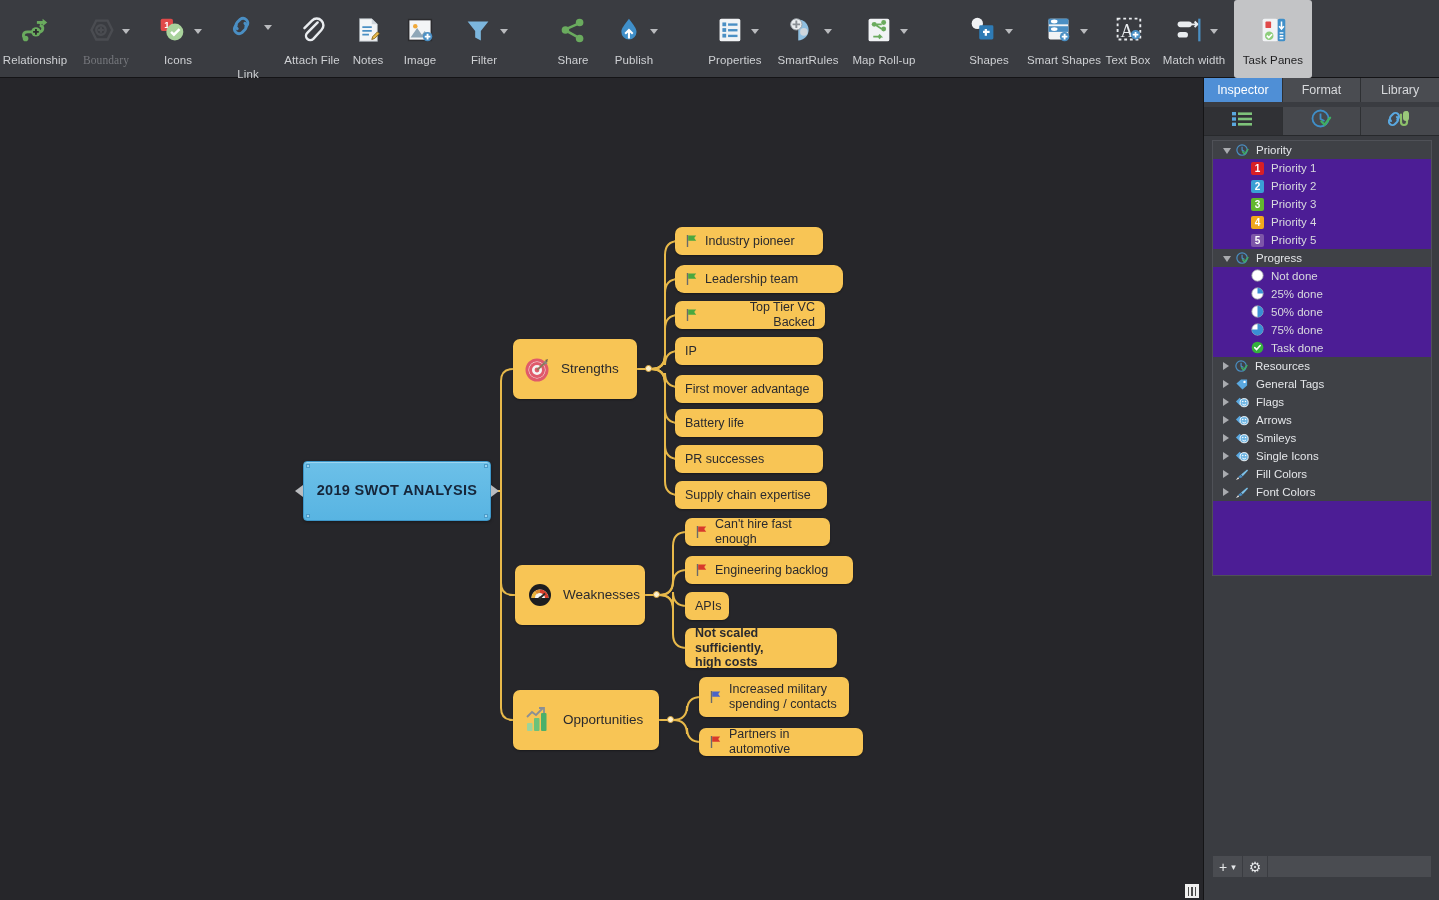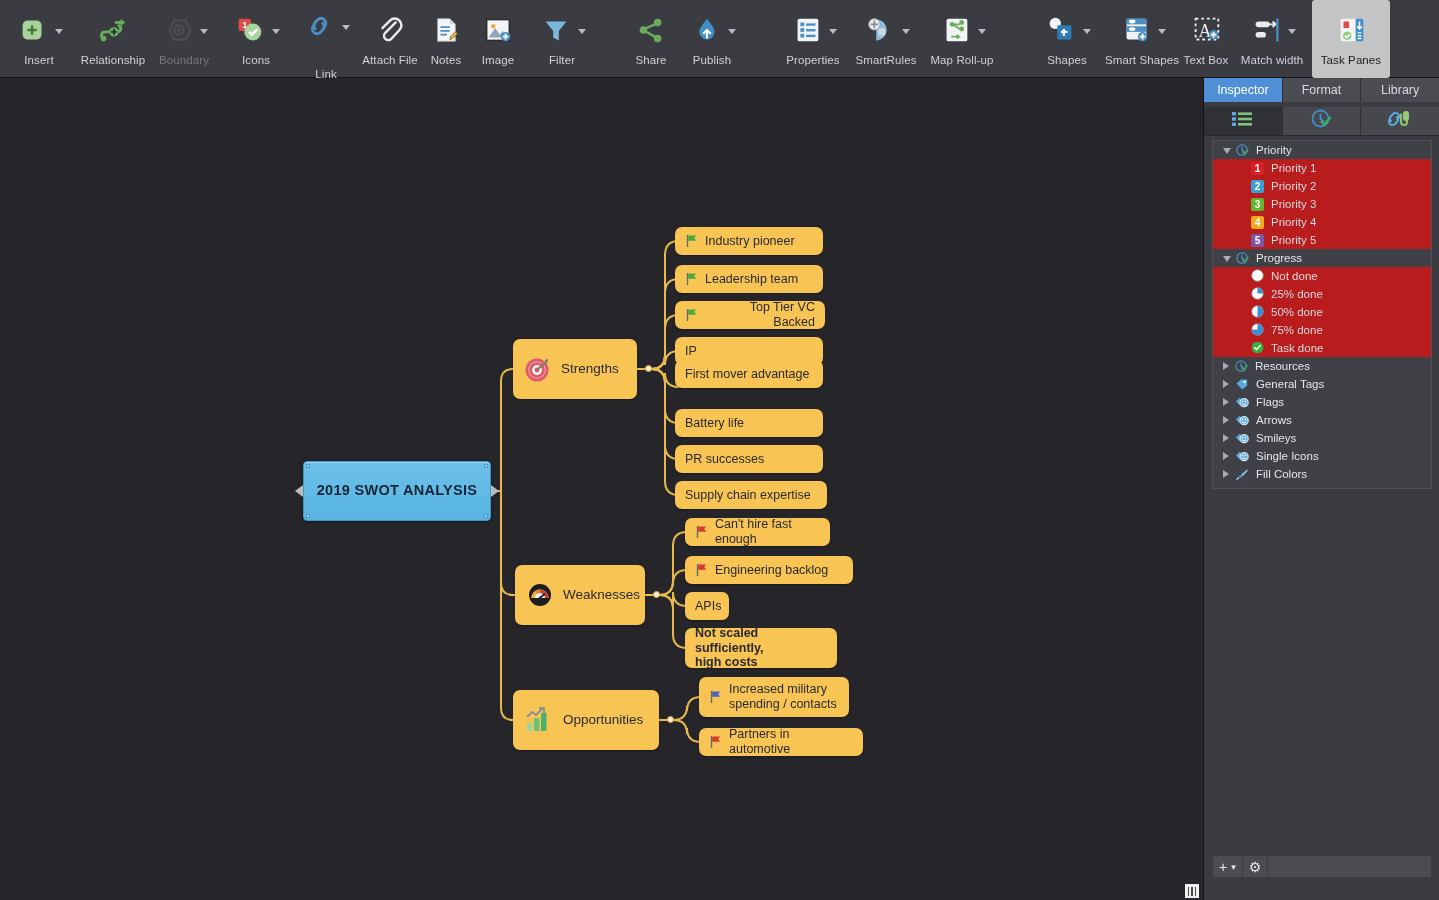--- a/index.html
+++ b/index.html
@@ -116,22 +116,22 @@
   }
   .icon-tab {
     flex: 1; display: flex; align-items: center; justify-content: center;
     border-right: 1px solid #2e3033; background: #46484d;
   }
   .icon-tab:last-child { border-right: none; }
   .icon-tab.active { background: #303135; }
 
   #tree {
     position: absolute; top: 62px; left: 8px;
-    width: 220px; height: 349px;
-    background: #b91c1c; border: 1px solid #4f5157;
+    width: 220px; height: 436px;
+    background: #4c1d95; border: 1px solid #4f5157;
     overflow: hidden;
   }
   .tr-group {
     height: 18px; display: flex; align-items: center;
     background: #3f4146; color: #e4e6e9; font-size: 11.5px;
     padding-left: 10px;
   }
   .tr-row {
     height: 18px; display: flex; align-items: center;
     color: #d8dade; font-size: 11.5px; padding-left: 38px;
@@ -170,49 +170,37 @@
     position: absolute; left: 1185px; top: 884px;
     width: 14px; height: 14px; background: #f0f0f0;
     display: flex; align-items: center; justify-content: center; gap: 2px;
   }
   #grip i { width: 1.5px; height: 9px; background: #4a4a4a; display: block; }
 </style>
 </head>
 <body>
 
 <div id="toolbar">
-    <div class="tb-item" style="width: 78px;">
-      <div class="tb-iconrow">
-        <span>
-          <svg class="tb-ico" viewBox="0 0 36 34">
-            <rect x="7" y="7" width="20" height="20" rx="5" fill="#a9d39c"></rect>
-            <path d="M17 12v10M12 17h10" stroke="#47773c" stroke-width="2.6"></path>
-          </svg>
-        </span>
-        <span class="tb-caret"></span>
-      </div>
-      <div class="tb-label">Insert</div>
-    </div>
     <div class="tb-item" style="width: 70px;">
       <div class="tb-iconrow">
         <span>
           <svg class="tb-ico" viewBox="0 0 36 34">
             <path d="M9 26c-5-1-4-7 1-7h12c5 0 6-6 1-7" fill="none" stroke="#6aab5e" stroke-width="3"></path>
             <circle cx="8" cy="26" r="3" fill="#6aab5e"></circle>
             <path d="M22 8h6l-3 4z" fill="#6aab5e" transform="translate(-1,0)"></path>
             <path d="M20 9h8" stroke="#6aab5e" stroke-width="3"></path>
             <path d="M26 5l5 4-5 4z" fill="#6aab5e"></path>
             <circle cx="19" cy="19" r="5" fill="#6aab5e"></circle>
             <path d="M19 16v6M16 19h6" stroke="#2c2c2e" stroke-width="2"></path>
           </svg>
         </span>
       </div>
       <div class="tb-label">Relationship</div>
     </div>
-    <div class="tb-item" style="width: 72px;">
+    <div class="tb-item" style="width: 72px; font-family: Liberation Serif, serif;">
       <div class="tb-iconrow">
         <span style="opacity: 0.45;">
           <svg class="tb-ico" viewBox="0 0 36 34">
             <path d="M14 7h12l5 10-5 10H14L9 17z" fill="none" stroke="#5f6166" stroke-width="2.5"></path>
             <circle cx="19" cy="17" r="5" fill="none" stroke="#5f6166" stroke-width="2.5"></circle>
             <path d="M19 14v6M16 17h6" stroke="#5f6166" stroke-width="2.2"></path>
           </svg>
         </span>
         <span class="tb-caret"></span>
       </div>
@@ -501,42 +489,42 @@
       <div class="bullet" style="left: 645px; top: 287px;"></div>
       <div class="node" style="left: 675px; top: 149px; width: 148px; height: 28px;">
         <span class="nico">
           <svg width="13" height="14" viewBox="0 0 13 14">
     <path d="M2.5 1v12" stroke="#6a6a6a" stroke-width="1.4"></path>
     <path d="M3.2 1.5h8l-2 2.6 2 2.6h-8z" fill="#4aa83f"></path>
           </svg>
         </span>
         <span class="nlabel">Industry pioneer</span>
       </div>
-      <div class="node" style="left: 675px; top: 187px; width: 148px; height: 28px;">
+      <div class="node" style="left: 675px; top: 187px; width: 168px; height: 28px; border-radius: 9px;">
         <span class="nico">
           <svg width="13" height="14" viewBox="0 0 13 14">
     <path d="M2.5 1v12" stroke="#6a6a6a" stroke-width="1.4"></path>
     <path d="M3.2 1.5h8l-2 2.6 2 2.6h-8z" fill="#4aa83f"></path>
           </svg>
         </span>
         <span class="nlabel">Leadership team</span>
       </div>
       <div class="node" style="left: 675px; top: 223px; width: 150px; height: 28px; text-align: right;">
         <span class="nico">
           <svg width="13" height="14" viewBox="0 0 13 14">
     <path d="M2.5 1v12" stroke="#6a6a6a" stroke-width="1.4"></path>
     <path d="M3.2 1.5h8l-2 2.6 2 2.6h-8z" fill="#4aa83f"></path>
           </svg>
         </span>
         <span class="nlabel">Top Tier VC Backed</span>
       </div>
       <div class="node" style="left: 675px; top: 259px; width: 148px; height: 28px;">
         <span class="nlabel">IP</span>
       </div>
-      <div class="node" style="left: 675px; top: 282px; width: 148px; height: 28px;">
+      <div class="node" style="left: 675px; top: 297px; width: 148px; height: 28px;">
         <span class="nlabel">First mover advantage</span>
       </div>
       <div class="node" style="left: 675px; top: 331px; width: 148px; height: 28px;">
         <span class="nlabel">Battery life</span>
       </div>
       <div class="node" style="left: 675px; top: 367px; width: 148px; height: 28px;">
         <span class="nlabel">PR successes</span>
       </div>
       <div class="node" style="left: 675px; top: 403px; width: 152px; height: 28px;">
         <span class="nlabel">Supply chain expertise</span>

